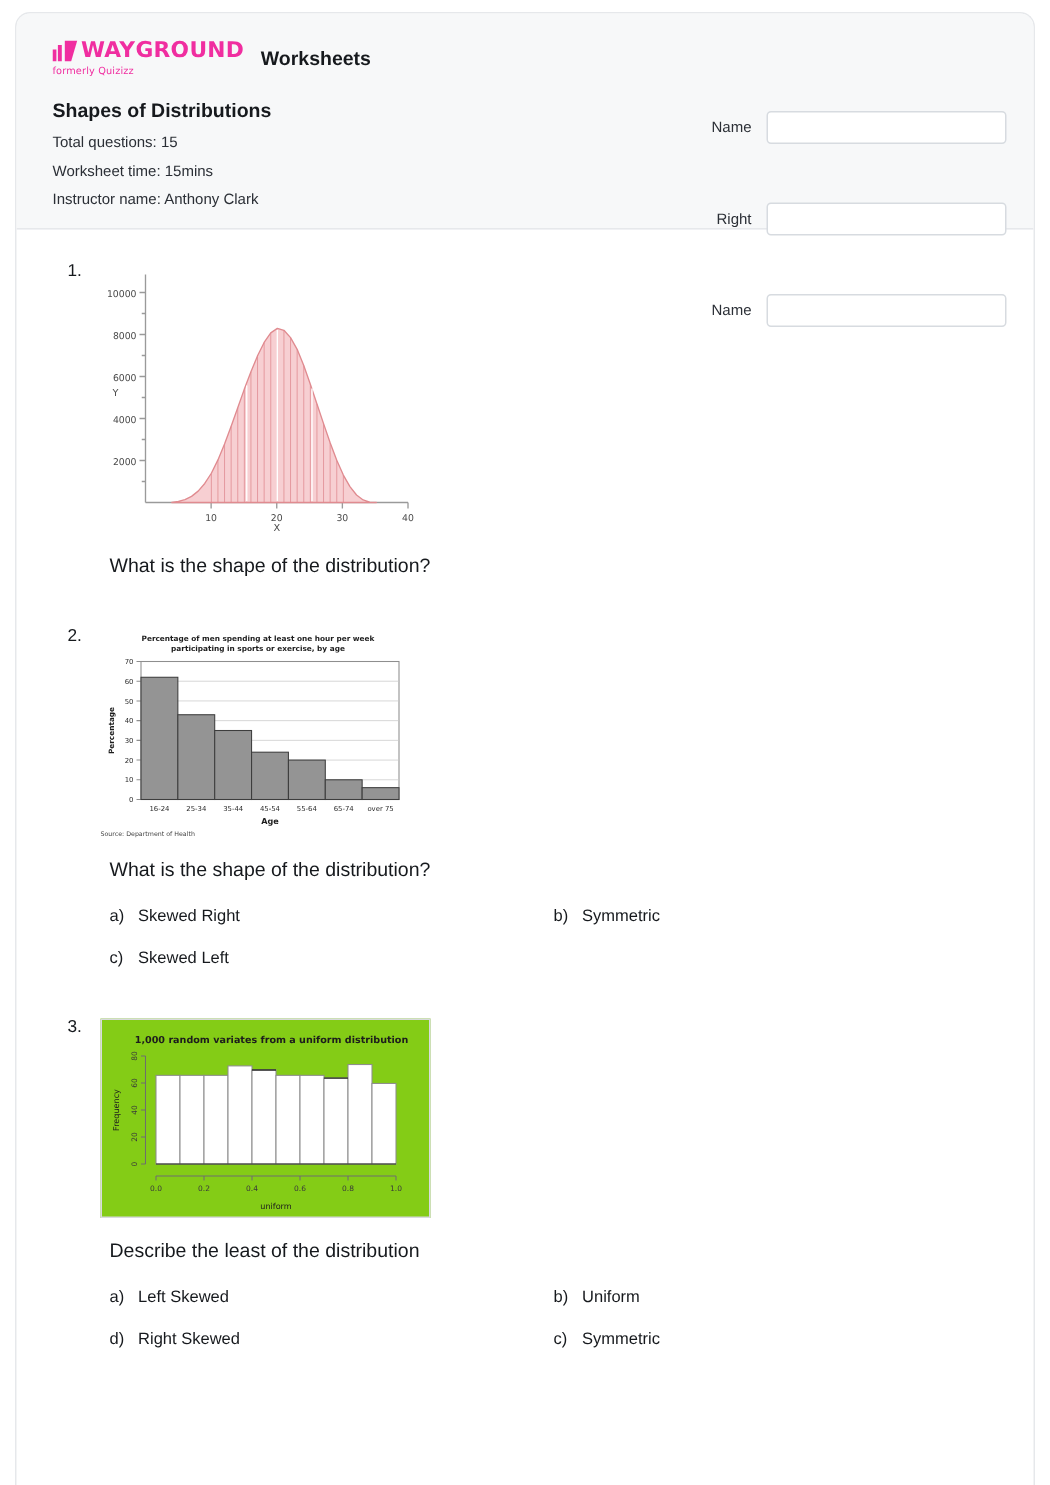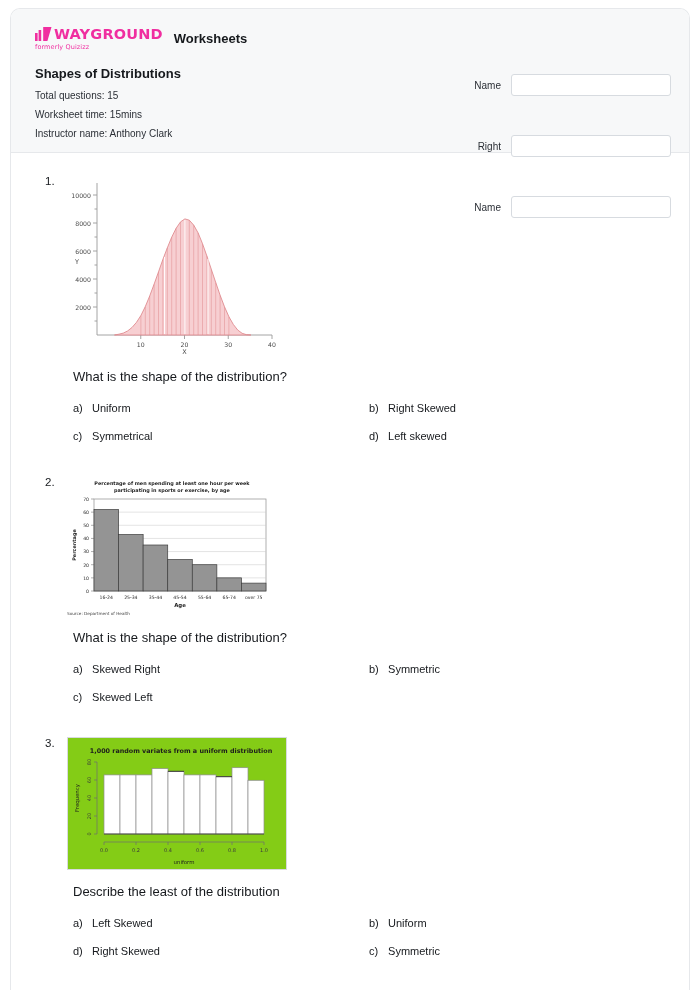--- a/index.html
+++ b/index.html
@@ -240,38 +240,20 @@
               <g stroke="#ffffff" stroke-width="0.9">
                 <line x1="117.9" y1="159" x2="117.9" y2="45"></line>
                 <line x1="97.5" y1="159" x2="97.5" y2="82"></line>
                 <line x1="141" y1="159" x2="141" y2="84"></line>
               </g>
             </svg>
           </div>
 
           <p class="q-text">What is the shape of the distribution?</p>
 
-          <div class="options">
-            <div class="option">
-              <span class="opt-key">a)</span>
-              <span>Uniform</span>
-            </div>
-            <div class="option">
-              <span class="opt-key">b)</span>
-              <span>Right Skewed</span>
-            </div>
-            <div class="option">
-              <span class="opt-key">c)</span>
-              <span>Symmetrical</span>
-            </div>
-            <div class="option">
-              <span class="opt-key">d)</span>
-              <span>Left skewed</span>
-            </div>
-          </div>
         </div>
       </div>
 
       <div class="question" style="margin-top:34px;">
         <span class="q-num">2.</span>
         <div class="q-inner">
 
           <div class="figure chart2">
             <svg width="205" height="142" viewBox="0 0 205 142">
               <text x="105" y="9" font-size="4.9" font-weight="bold" text-anchor="middle" fill="#1d1d1d" font-family="DejaVu Sans, sans-serif">Percentage of men spending at least one hour per week</text>

